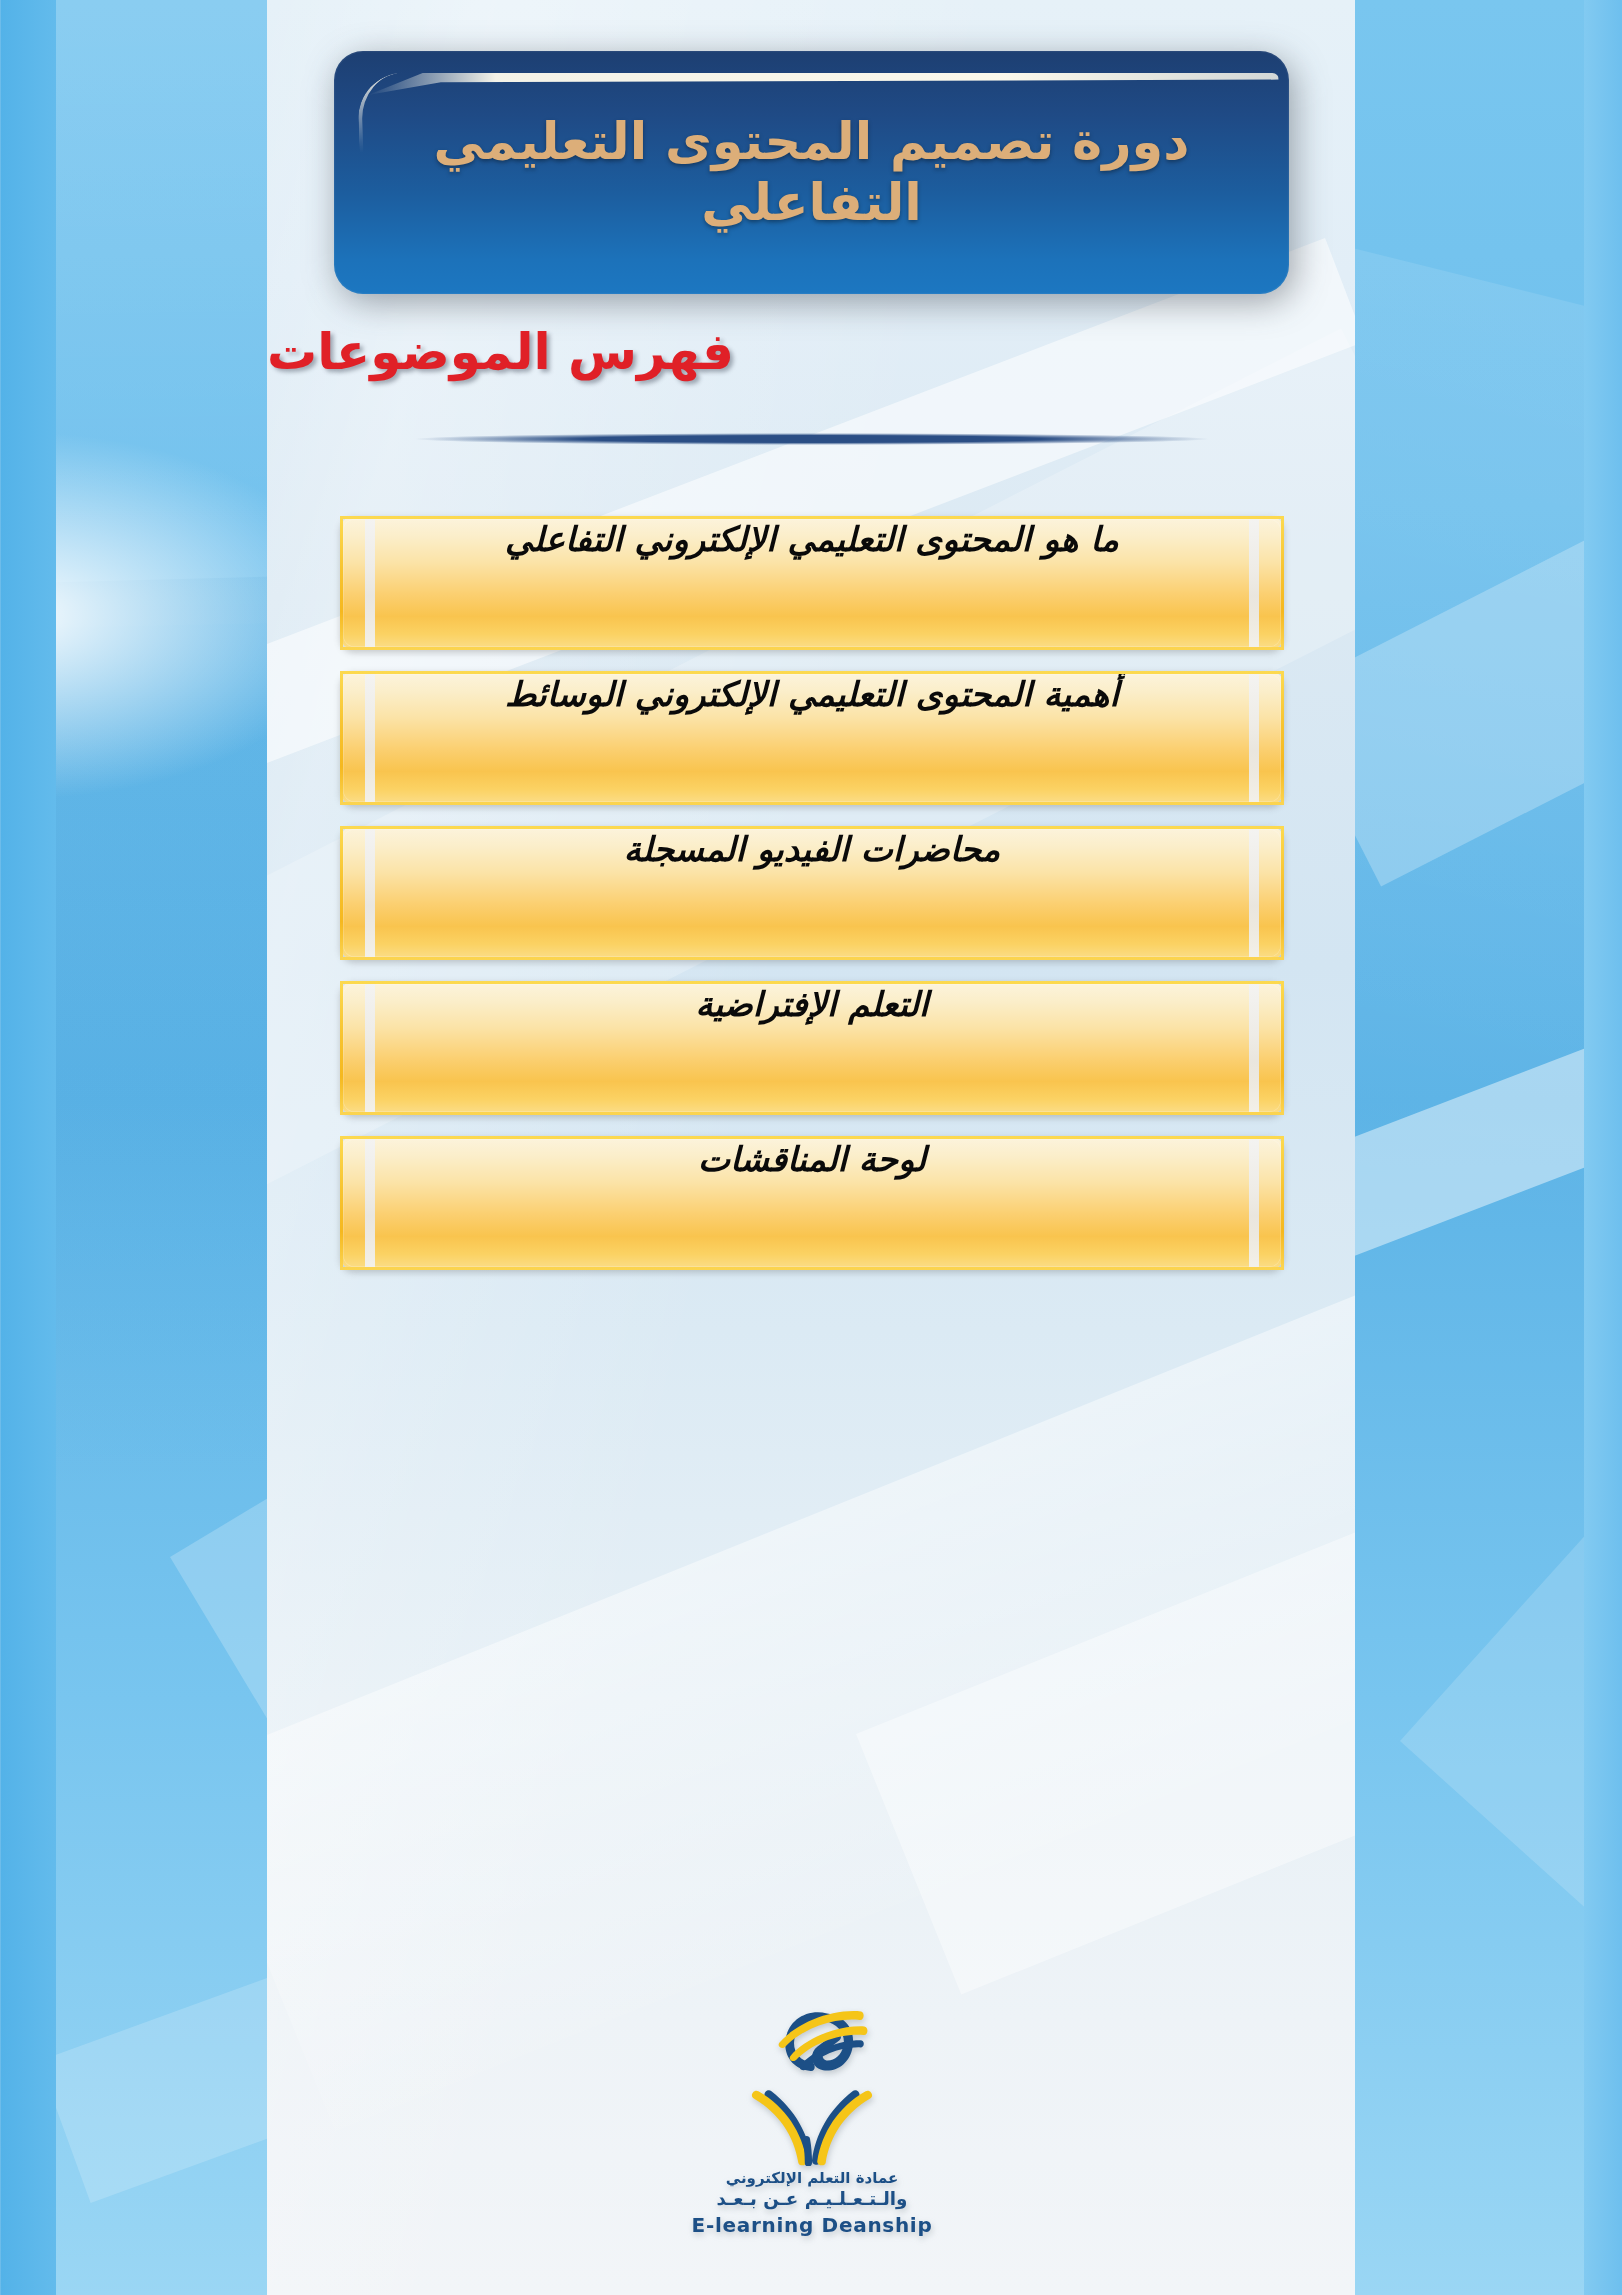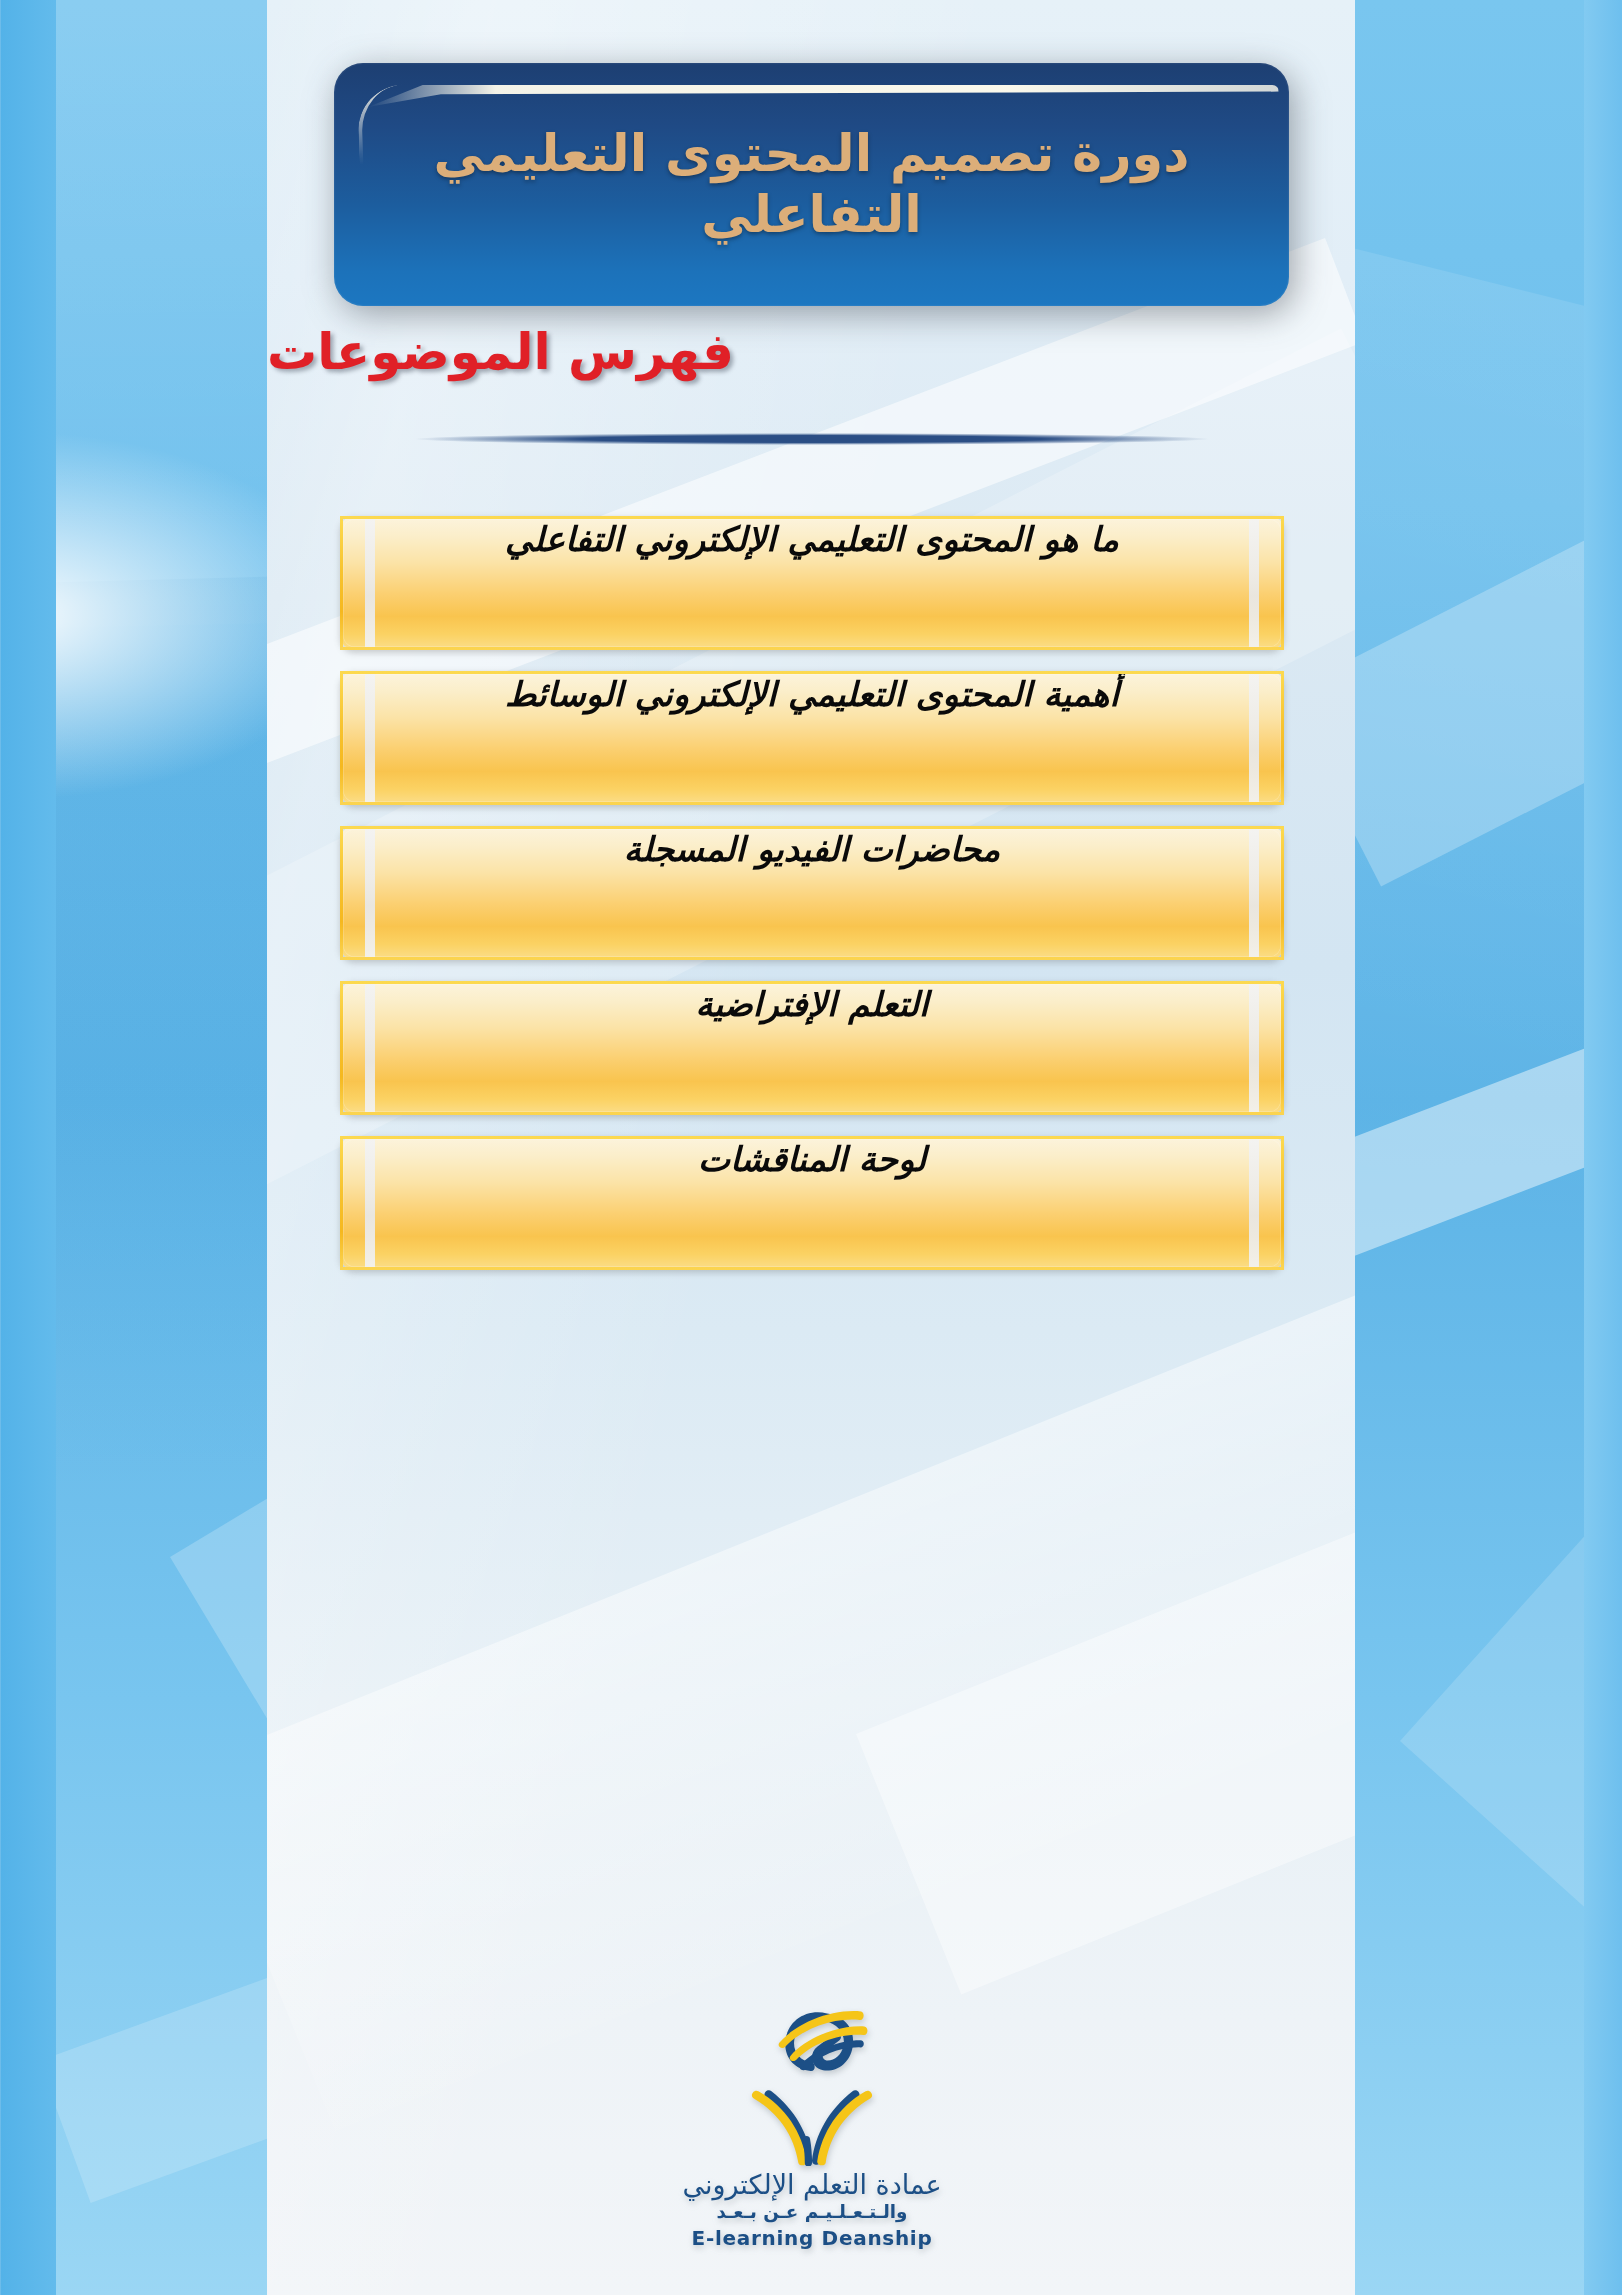--- a/index.html
+++ b/index.html
@@ -53,21 +53,21 @@
   .panel-sheen{
     position:absolute;left:0;top:0;width:100%;height:100%;overflow:hidden;
   }
   .panel-sheen i{position:absolute;display:block;transform-origin:0 0;}
   .ps1{left:-164px;top:707px;width:1309px;height:111px;background:rgba(255,255,255,.55);transform:rotate(-21deg);}
   .ps2{left:-209px;top:982px;width:1440px;height:275px;background:rgba(255,255,255,.22);transform:rotate(-27deg);}
   .ps3{left:-79px;top:1767px;width:1309px;height:393px;background:linear-gradient(180deg,rgba(255,255,255,.45),rgba(255,255,255,.05));transform:rotate(-22deg);}
   .ps4{left:589px;top:1734px;width:916px;height:281px;background:rgba(255,255,255,.40);transform:rotate(-22deg);}
 
   
-  .banner-wrap{position:absolute;left:334px;top:63px;width:955px;height:243px;}
+  .banner-wrap{position:absolute;left:334px;top:51px;width:955px;height:243px;}
   .banner-shadow{
     position:absolute;left:5.2px;top:7.9px;width:100%;height:100%;
     border-radius:30px;background:rgba(40,48,58,.42);filter:blur(17px);
   }
   .banner{
     position:absolute;inset:0;border-radius:29px;overflow:hidden;
     background:linear-gradient(180deg,#1d3f72 0%, #1f4a85 26%, #1c5d9e 58%, #1c72ba 86%, #1c77c1 100%);
     box-shadow:inset 0 0 0 1.3px rgba(255,255,255,.05);
     display:flex;align-items:center;justify-content:center;
   }
@@ -135,21 +135,21 @@
     line-height:1.2;text-align:center;padding:0 59px;
   }
 
   
   .logo{
     position:absolute;left:50%;top:2002px;width:275px;margin-left:-137px;
     display:flex;flex-direction:column;align-items:center;
     filter:drop-shadow(1.3px 3.3px 3.3px rgba(110,120,130,.35));
   }
   .logo-mark{width:170px;height:164px;display:block;}
-  .logo-ar1{color:#1c4f86;font-size:27px;font-weight:normal;letter-spacing:0px;margin-top:2.6px;}
+  .logo-ar1{color:#1c4f86;font-size:15px;font-weight:bold;letter-spacing:0px;margin-top:2.6px;}
   .logo-ar2{color:#1c4f86;font-size:18.3px;font-weight:bold;letter-spacing:1.3px;margin-top:1.3px;}
   .logo-en{color:#1c4f86;font-size:20px;font-weight:bold;letter-spacing:0.7px;margin-top:3.9px;direction:ltr;}
 </style>
 </head>
 <body>
 
 <div class="bg">
   <div class="bg-base"></div>
   <div class="bg-band-a"></div>
   <div class="bg-band-b"></div>

